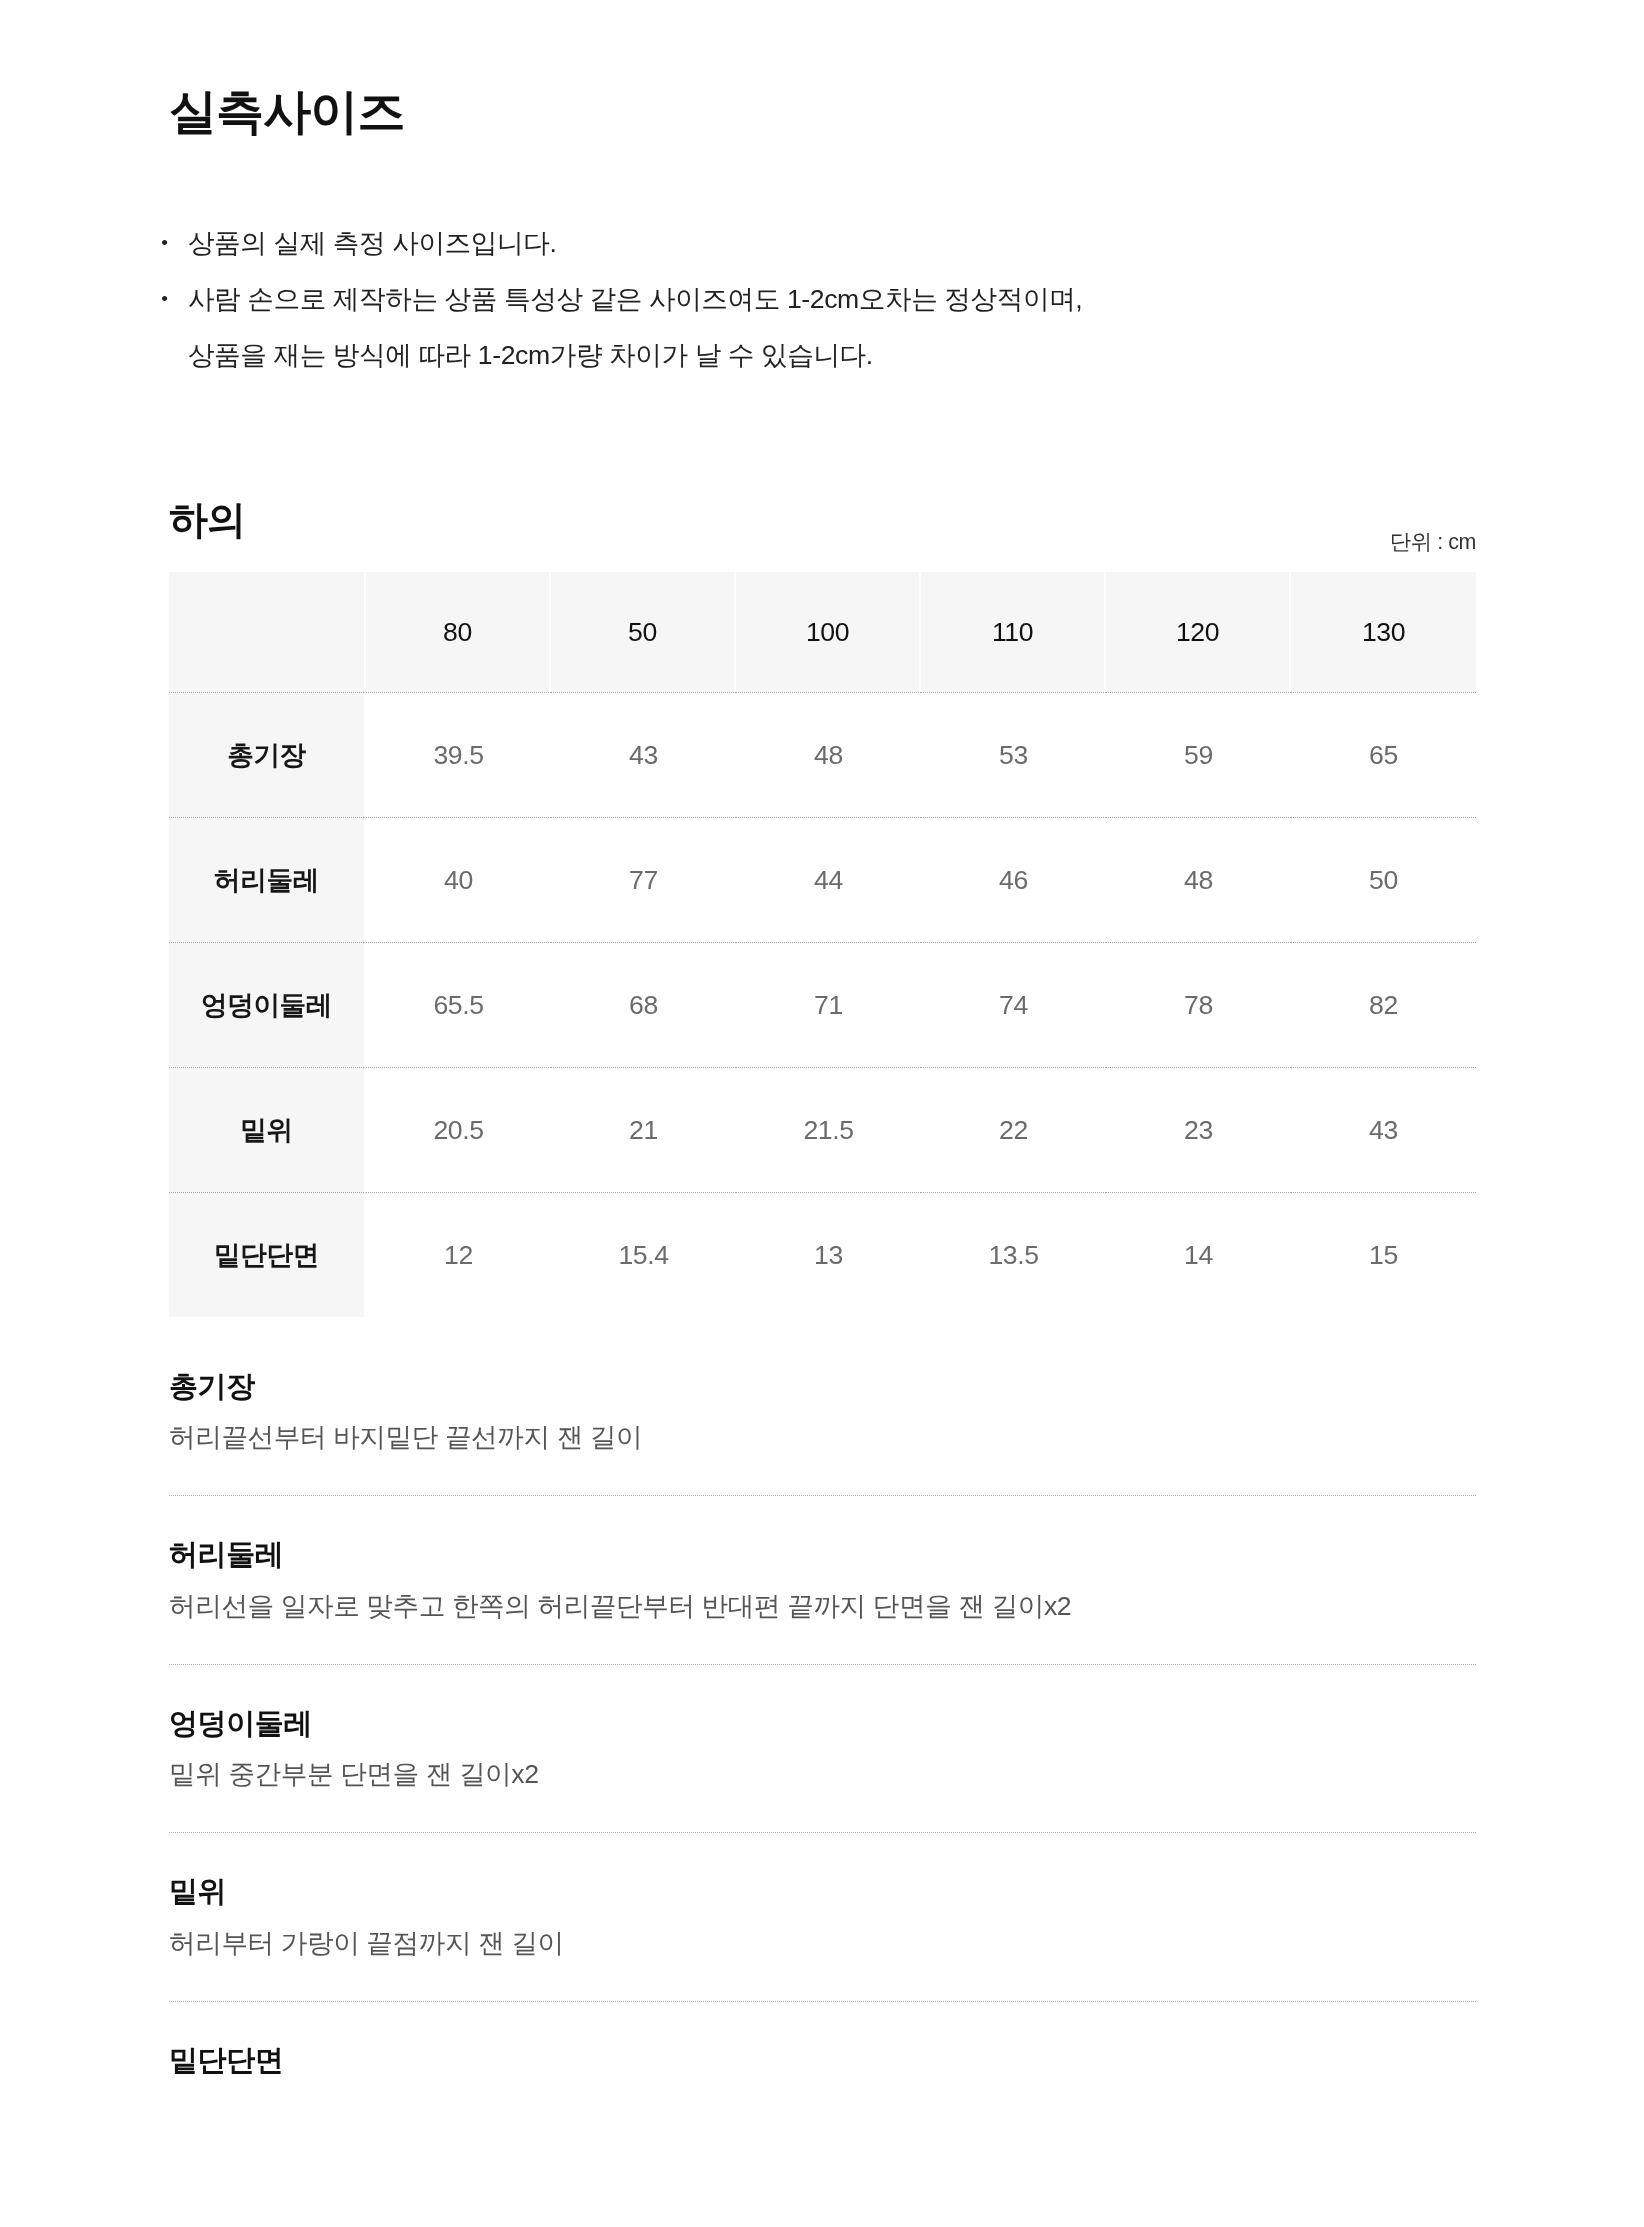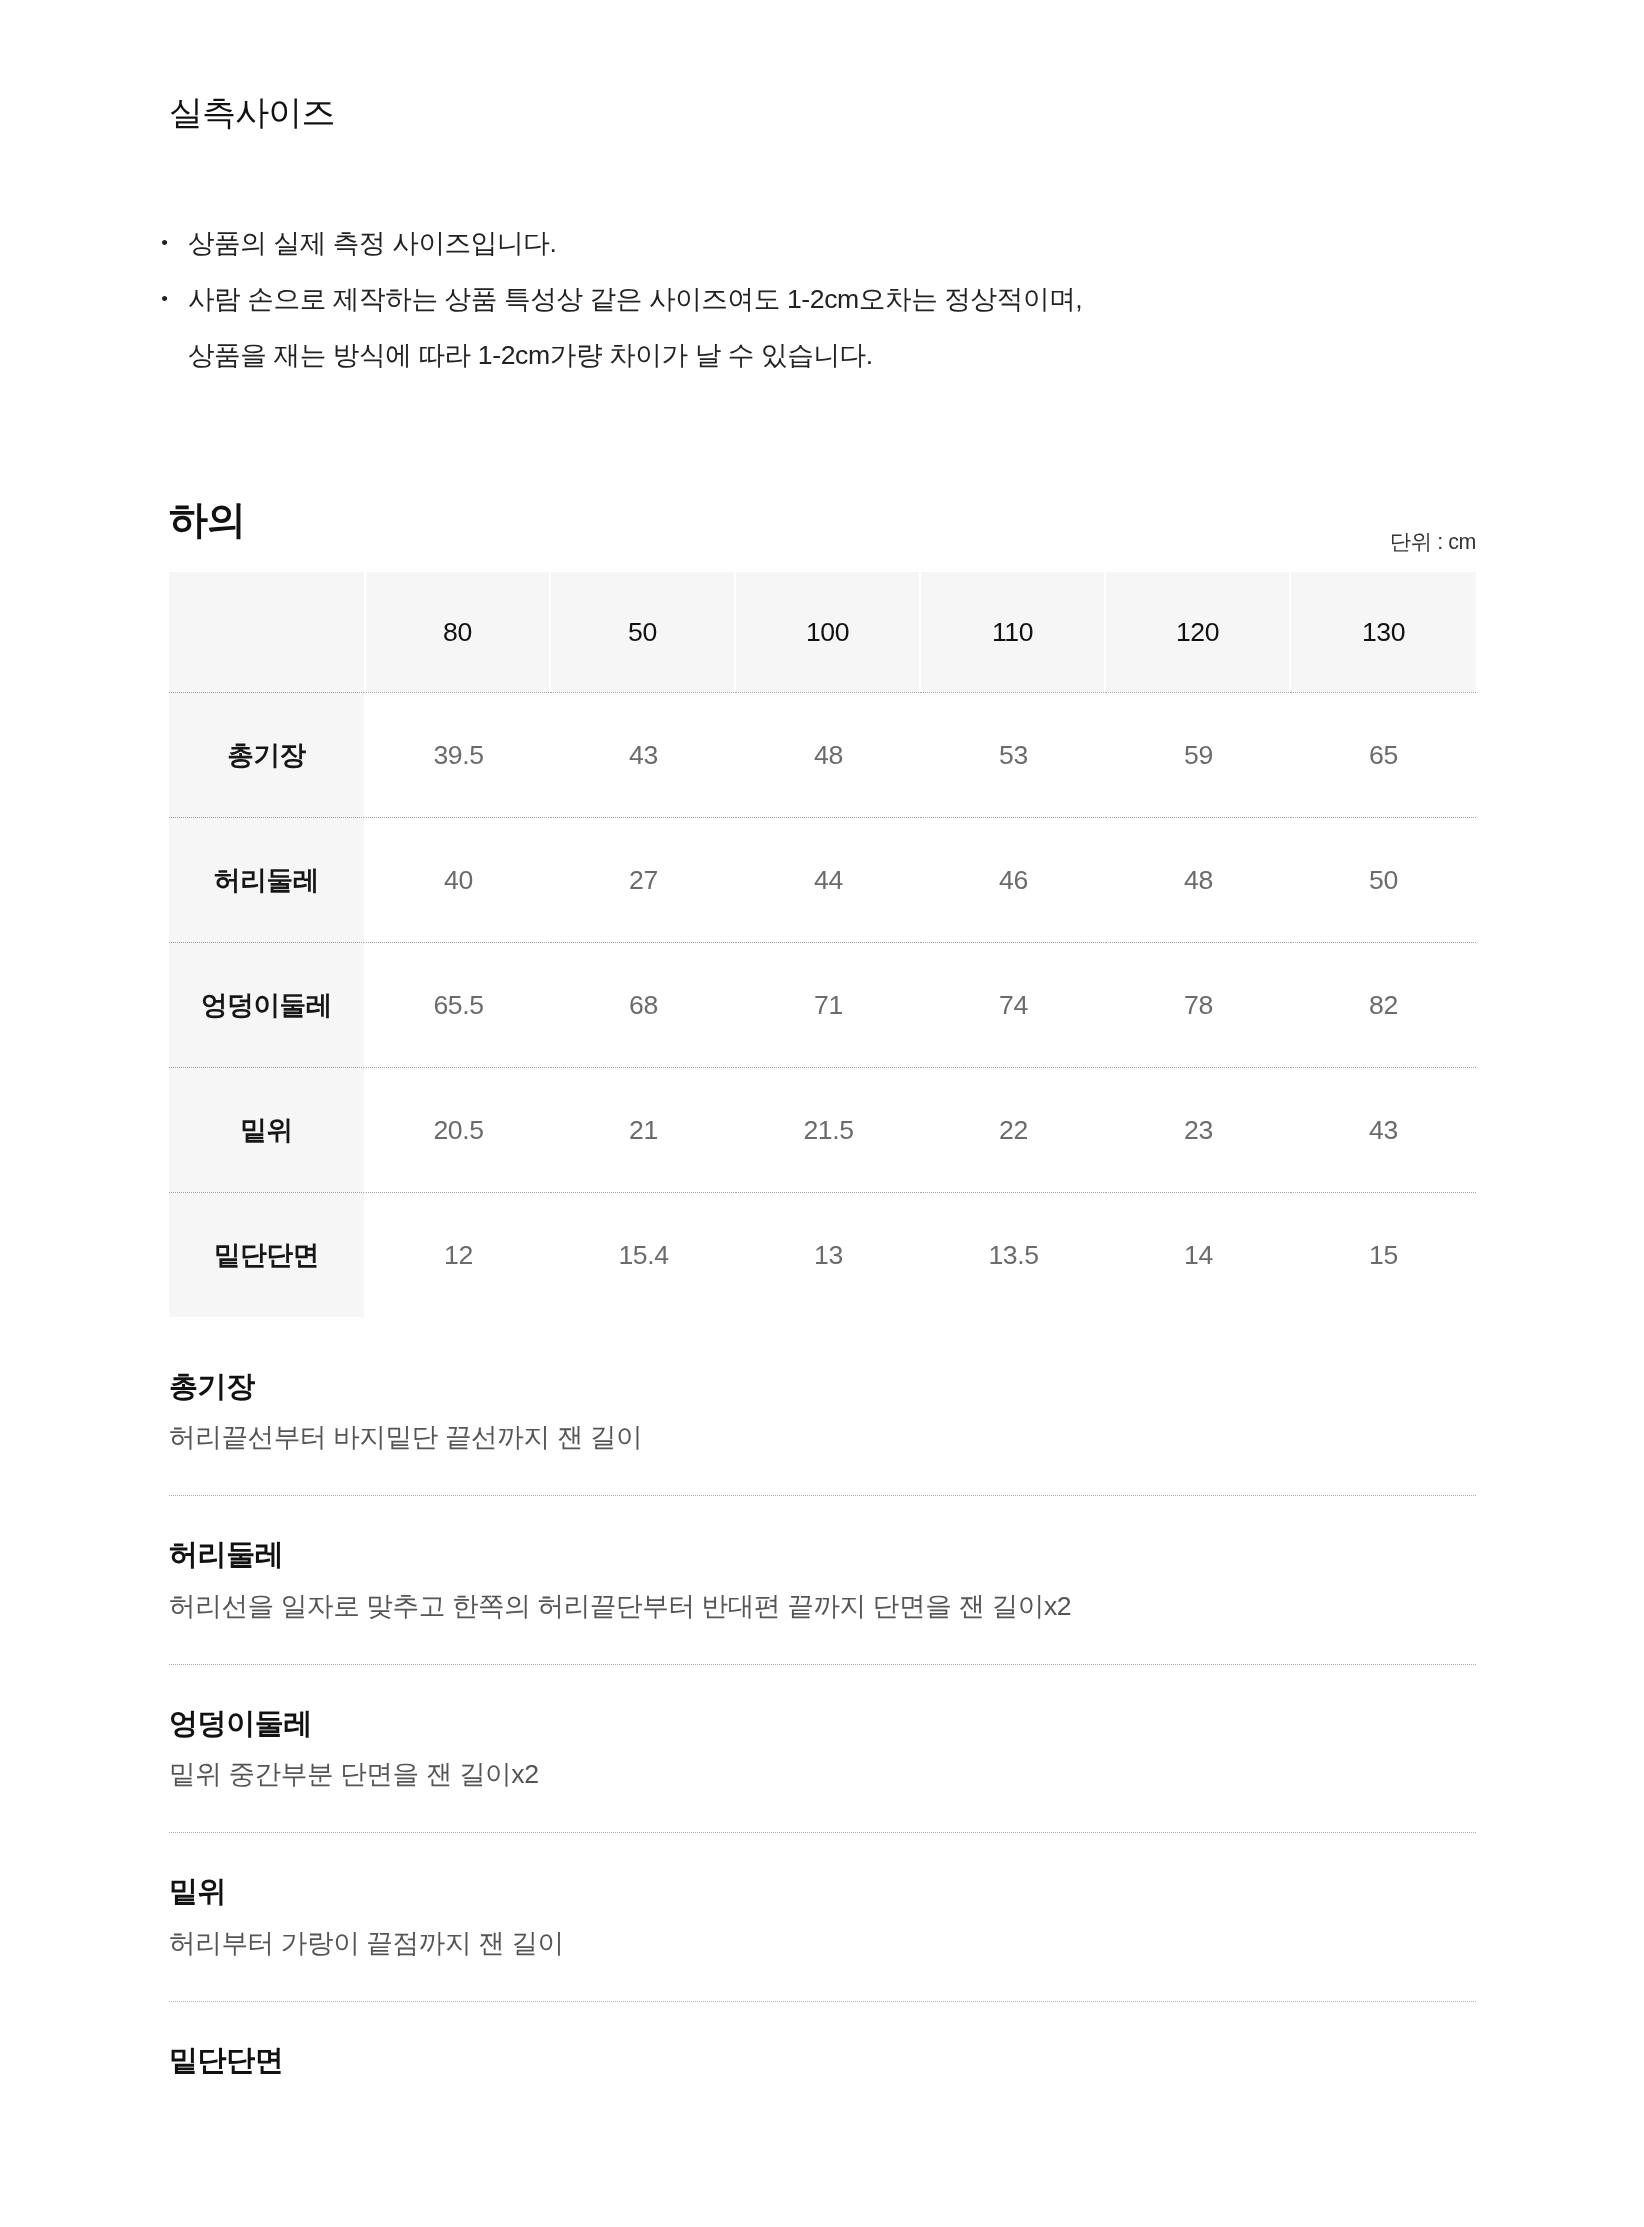--- a/index.html
+++ b/index.html
@@ -9,23 +9,23 @@
     height: 2227px;
     font-family: "Liberation Sans", "DejaVu Sans", sans-serif;
     color: #111111;
     overflow: hidden;
   }
   .page {
     padding: 0 169px 0 169px;
   }
   .page-title {
     margin-top: 81px;
-    font-size: 34px;
+    font-size: 48px;
     line-height: 62px;
-    font-weight: 400;
+    font-weight: 700;
     color: #111111;
     letter-spacing: -0.9px;
   }
   .notes {
     list-style: none;
     margin-top: 72px;
     margin-left: -7.7px;
   }
   .note-item {
     display: flex;
@@ -159,21 +159,21 @@
           <td class="cell-value">39.5</td>
           <td class="cell-value">43</td>
           <td class="cell-value">48</td>
           <td class="cell-value">53</td>
           <td class="cell-value">59</td>
           <td class="cell-value">65</td>
         </tr>
         <tr>
           <td class="row-label">허리둘레</td>
           <td class="cell-value">40</td>
-          <td class="cell-value">27</td>
+          <td class="cell-value">77</td>
           <td class="cell-value">44</td>
           <td class="cell-value">46</td>
           <td class="cell-value">48</td>
           <td class="cell-value">50</td>
         </tr>
         <tr>
           <td class="row-label">엉덩이둘레</td>
           <td class="cell-value">65.5</td>
           <td class="cell-value">68</td>
           <td class="cell-value">71</td>

